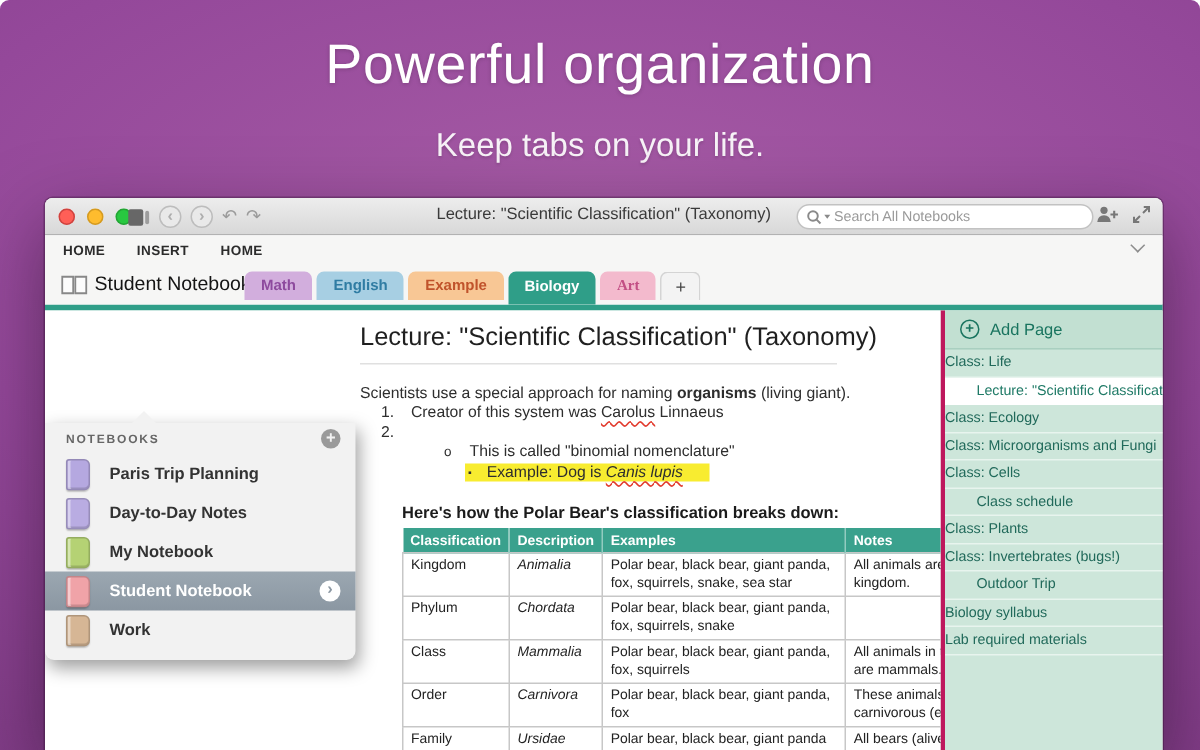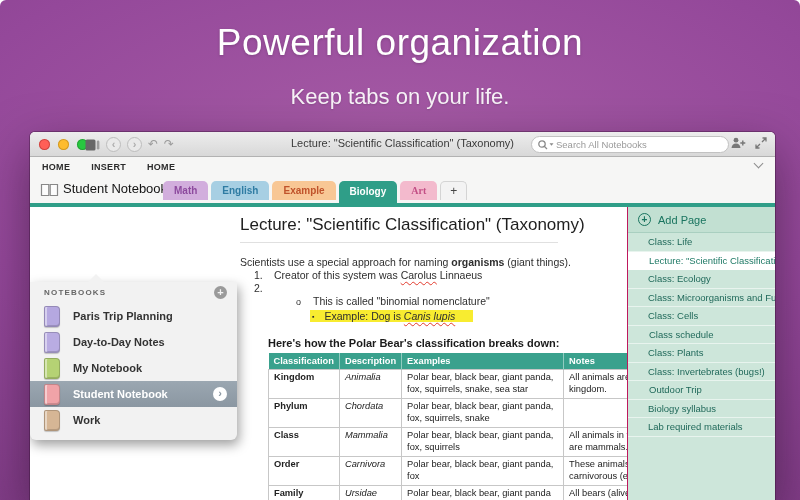--- a/index.html
+++ b/index.html
@@ -86,31 +86,31 @@
   .hl .m { font-size:7px; vertical-align:1px; margin-right:10px; }
   .sq { text-decoration:underline; text-decoration-style:wavy; text-decoration-color:#e23b2e;
     text-decoration-thickness:1px; text-underline-offset:2px; }
   .species { font-style:italic; }
   .tbl-title { margin:13px 0 4px 28px; font-size:11px; font-weight:bold; color:#1b1b1b; }
   table { margin-left:28px; border-collapse:collapse; table-layout:fixed; font-size:9.3px; }
   col.c1{width:60px} col.c2{width:60px} col.c3{width:162px} col.c4{width:112px}
   th { background:#3aa18d; color:#fff; text-align:left; font-size:9.3px; padding:3px 5px;
     border-right:1px solid rgba(255,255,255,.45); }
   td { border:1px solid #c7c7c7; padding:2px 5px 3px; vertical-align:top; line-height:11.5px; color:#222; }
-  td.cls { font-weight:bold; }
+  td.cls { font-weight:normal; }
   td.desc { font-style:italic; }
 
   
-  .aside { width:148px; background:#cde6da; border-left:1px solid #be185d; }
+  .aside { width:148px; background:#cde6da; border-left:3px solid #be185d; }
   .addrow { height:26px; display:flex; align-items:center; gap:7px; padding-left:10px;
     background:#c2e0d2; border-bottom:1px solid #a9cfc0; color:#19745f; font-size:11px; }
   .addplus { width:13px; height:13px; border:1.3px solid #19745f; border-radius:50%;
     color:#19745f; font-size:10px; line-height:11px; text-align:center; font-weight:bold; }
   .addplus::before { content:"+"; }
-  .pagerow { height:18.5px; line-height:18.5px; padding-left:20px; font-size:9.5px; color:#20695a;
+  .pagerow { height:18.5px; line-height:18.5px; padding-left:0; font-size:9.5px; color:#20695a;
     border-bottom:1px solid rgba(255,255,255,.55); white-space:nowrap; overflow:hidden; }
   .pagerow.indent { padding-left:21px; }
   .pagerow.selected { background:#fff; color:#1f7a66; }
 
   
   .popover { position:absolute; left:0; top:75px; width:207px; background:#f2f2f2; z-index:30;
     border-radius:0 0 6px 6px; box-shadow:2px 5px 12px rgba(0,0,0,.38); padding-bottom:7px; }
   .popover::before { content:""; position:absolute; left:58px; top:-8px;
     border-left:8px solid transparent; border-right:8px solid transparent;
     border-bottom:8px solid #f2f2f2; }
@@ -211,21 +211,21 @@
           <div class="tab plus" style="background: rgb(243, 243, 243); color: rgb(68, 68, 68);">+</div>
         </div>
     </div>
     <div class="tealbar"></div>
 
     <div class="contentwrap">
       <div class="main">
         <div class="body">
           <div class="page-title">Lecture: "Scientific Classification" (Taxonomy)</div>
           <div class="title-rule"></div>
-          <div class="intro"><span>Scientists use a special approach for naming </span><b>organisms</b><span> (giant things).</span></div>
+          <div class="intro"><span>Scientists use a special approach for naming </span><b>organisms</b><span> (living giant).</span></div>
           <div class="li">
               <span class="num">1.</span>
               <span><span>Creator of this system was </span><span class="sq">Carolus</span><span> Linnaeus</span></span>
             </div>
           <div class="li">
               <span class="num">2.</span>
             </div>
           <div class="subli"><span class="m">o</span><span>This is called "binomial nomenclature"</span></div>
           <div class="exline"><span class="hl"><span class="m">▪</span><span>Example:  Dog is </span><span class="species sq">Canis lupis</span></span></div>
 

